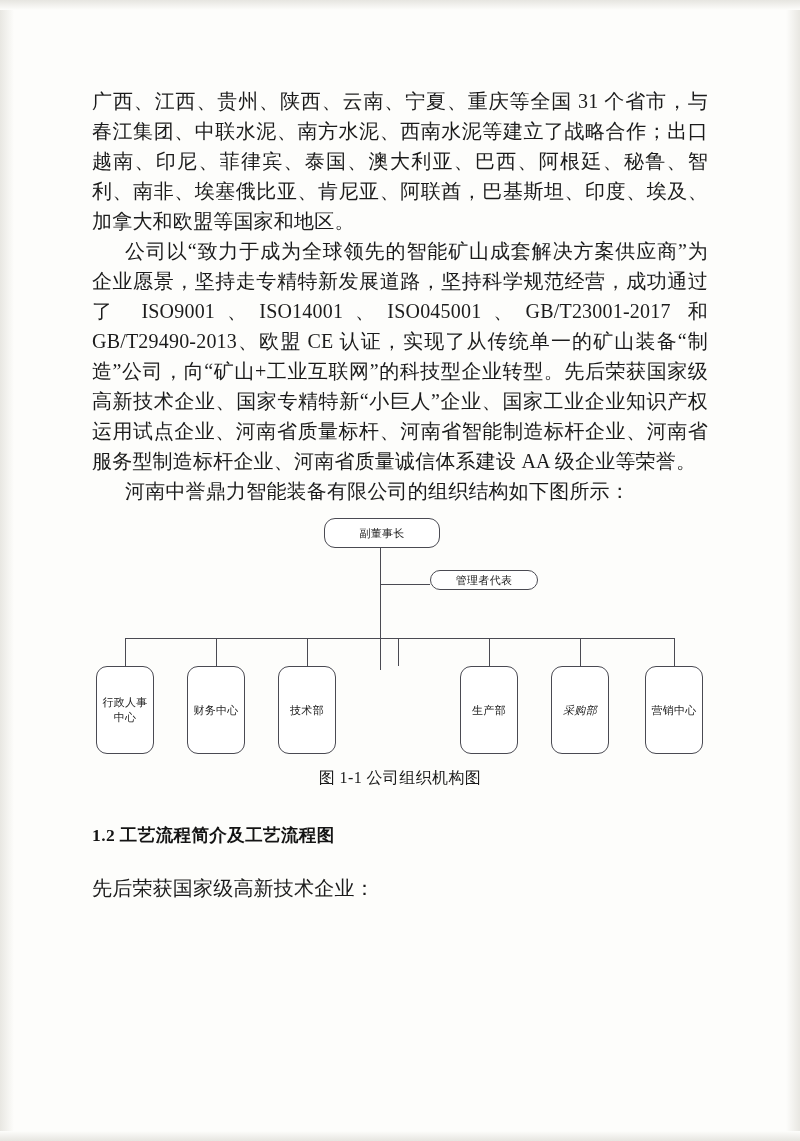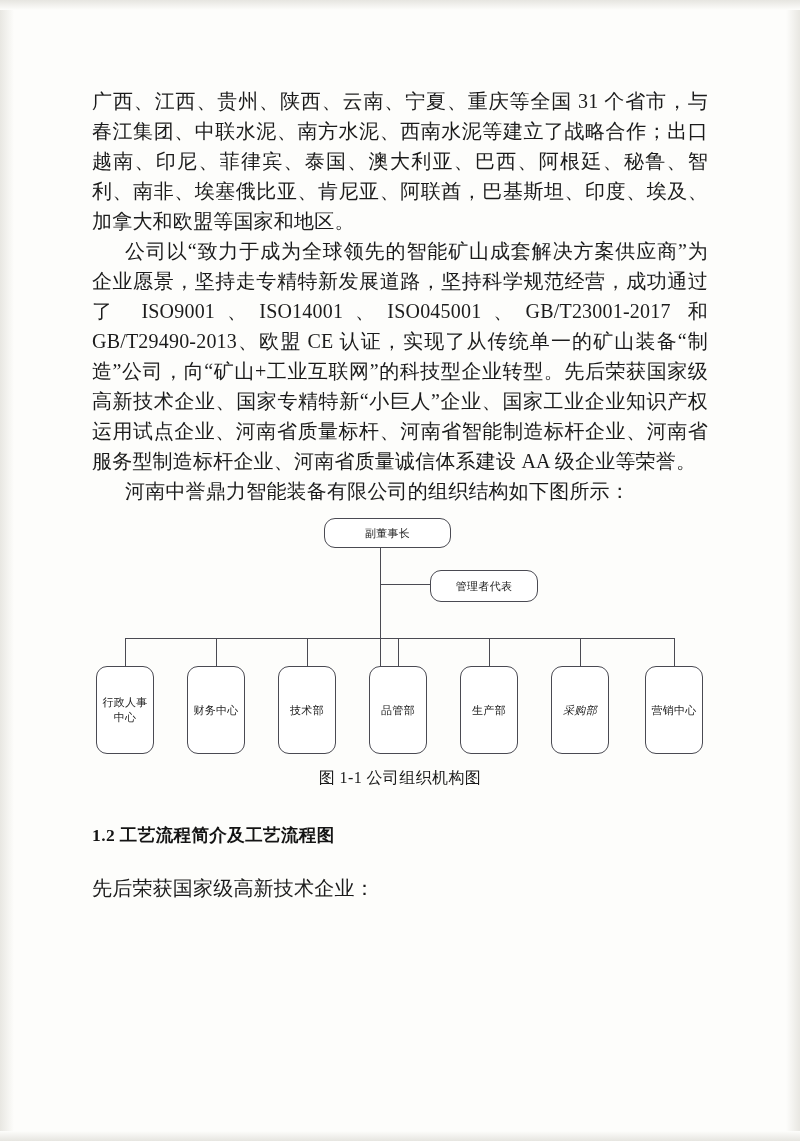--- a/index.html
+++ b/index.html
@@ -91,29 +91,29 @@
     text-align: center;
     font-size: 11px;
     line-height: 15px;
     color: #1b1b1b;
     letter-spacing: 0.3px;
     box-sizing: border-box;
   }
   .node-top {
     left: 232px;
     top: 0px;
-    width: 127px;
+    width: 116px;
     height: 30px;
     border-radius: 11px;
   }
   .node-rep {
     left: 338px;
     top: 52px;
     width: 108px;
-    height: 32px;
+    height: 20px;
     border-radius: 11px;
   }
   .leaf {
     top: 148px;
     width: 58px;
     height: 88px;
     border-radius: 11px;
     padding: 0 5px;
   }
   .line {
@@ -175,21 +175,20 @@
       <div class="line v" style="left:124px; top:120px; height:28px;"></div>
       <div class="line v" style="left:215px; top:120px; height:28px;"></div>
       <div class="line v" style="left:306px; top:120px; height:28px;"></div>
       <div class="line v" style="left:397px; top:120px; height:28px;"></div>
       <div class="line v" style="left:488px; top:120px; height:28px;"></div>
       <div class="line v" style="left:582px; top:120px; height:28px;"></div>
 
       <div class="node leaf" style="left:95px;">财务中心</div>
       <div class="node leaf" style="left:4px;">行政人事中心</div>
       <div class="node leaf" style="left:186px;">技术部</div>
-      <div class="node leaf" style="left:277px;">品管部</div>
       <div class="node leaf" style="left:368px;">生产部</div>
       <div class="node leaf" style="left:459px;font-style:italic;">采购部</div>
       <div class="node leaf" style="left:553px;">营销中心</div>
 
     </div>
 
     <div class="figure-caption">图 1-1 公司组织机构图</div>
 
     <h2 class="section-heading">1.2 工艺流程简介及工艺流程图</h2>
 

